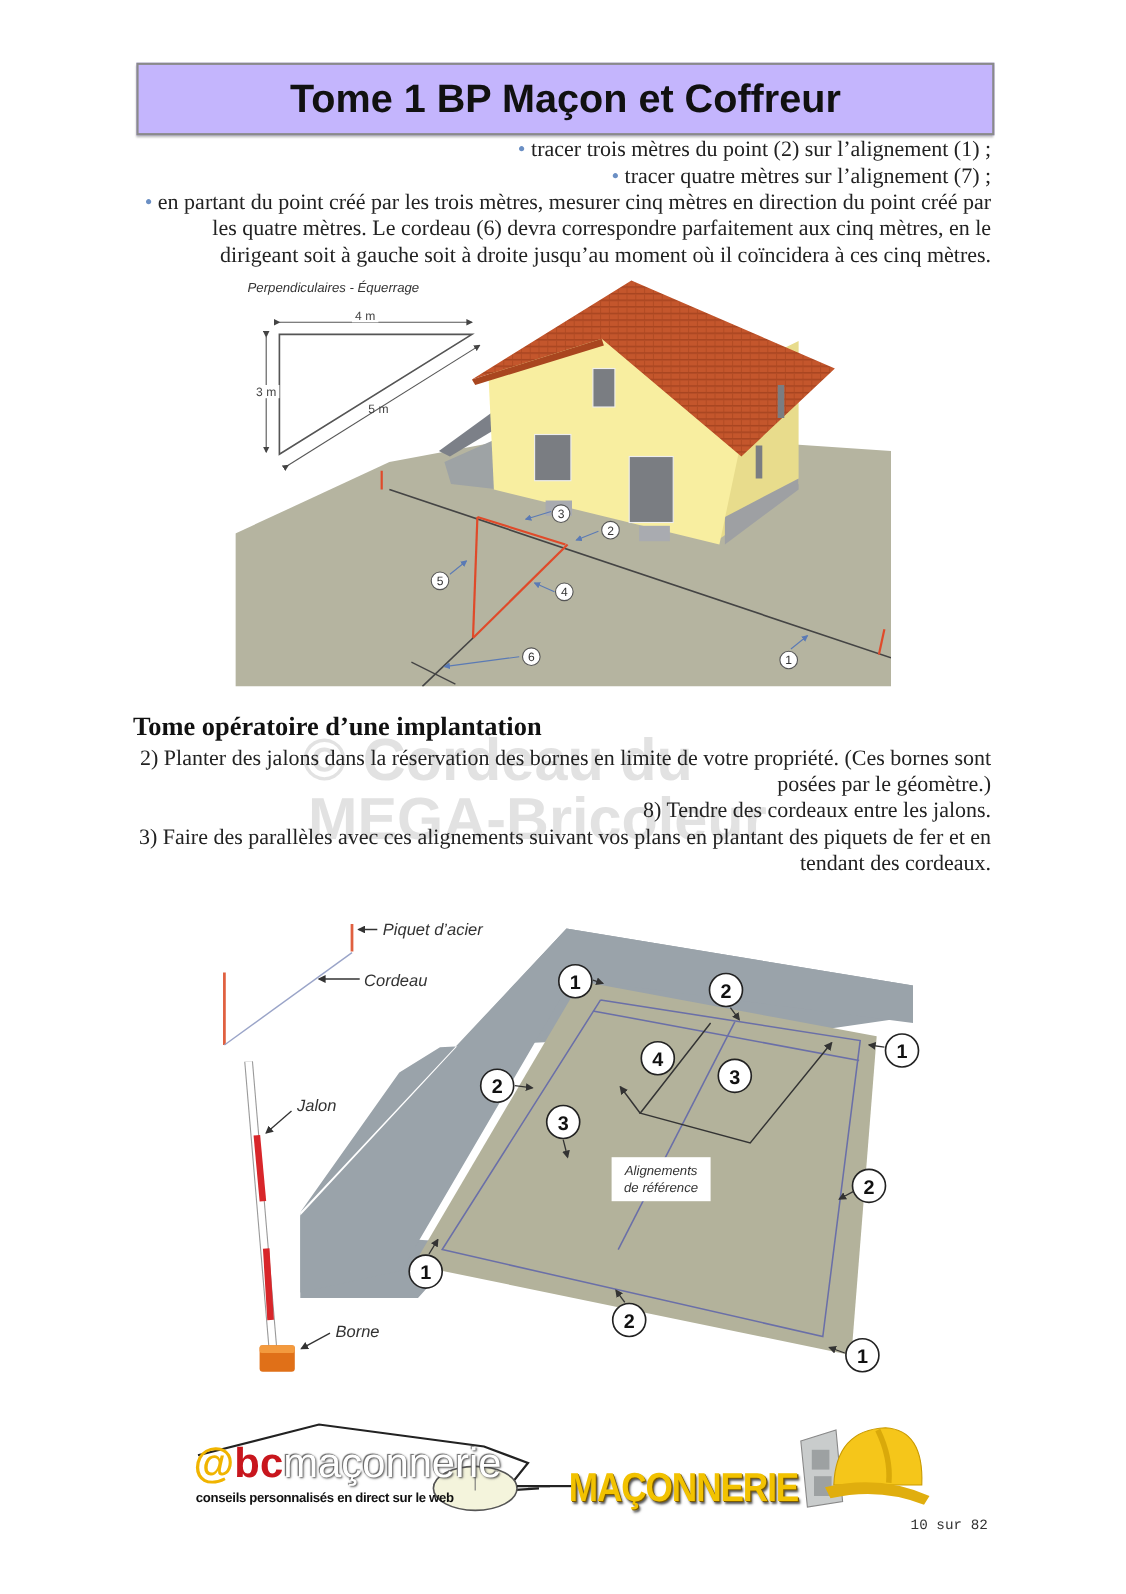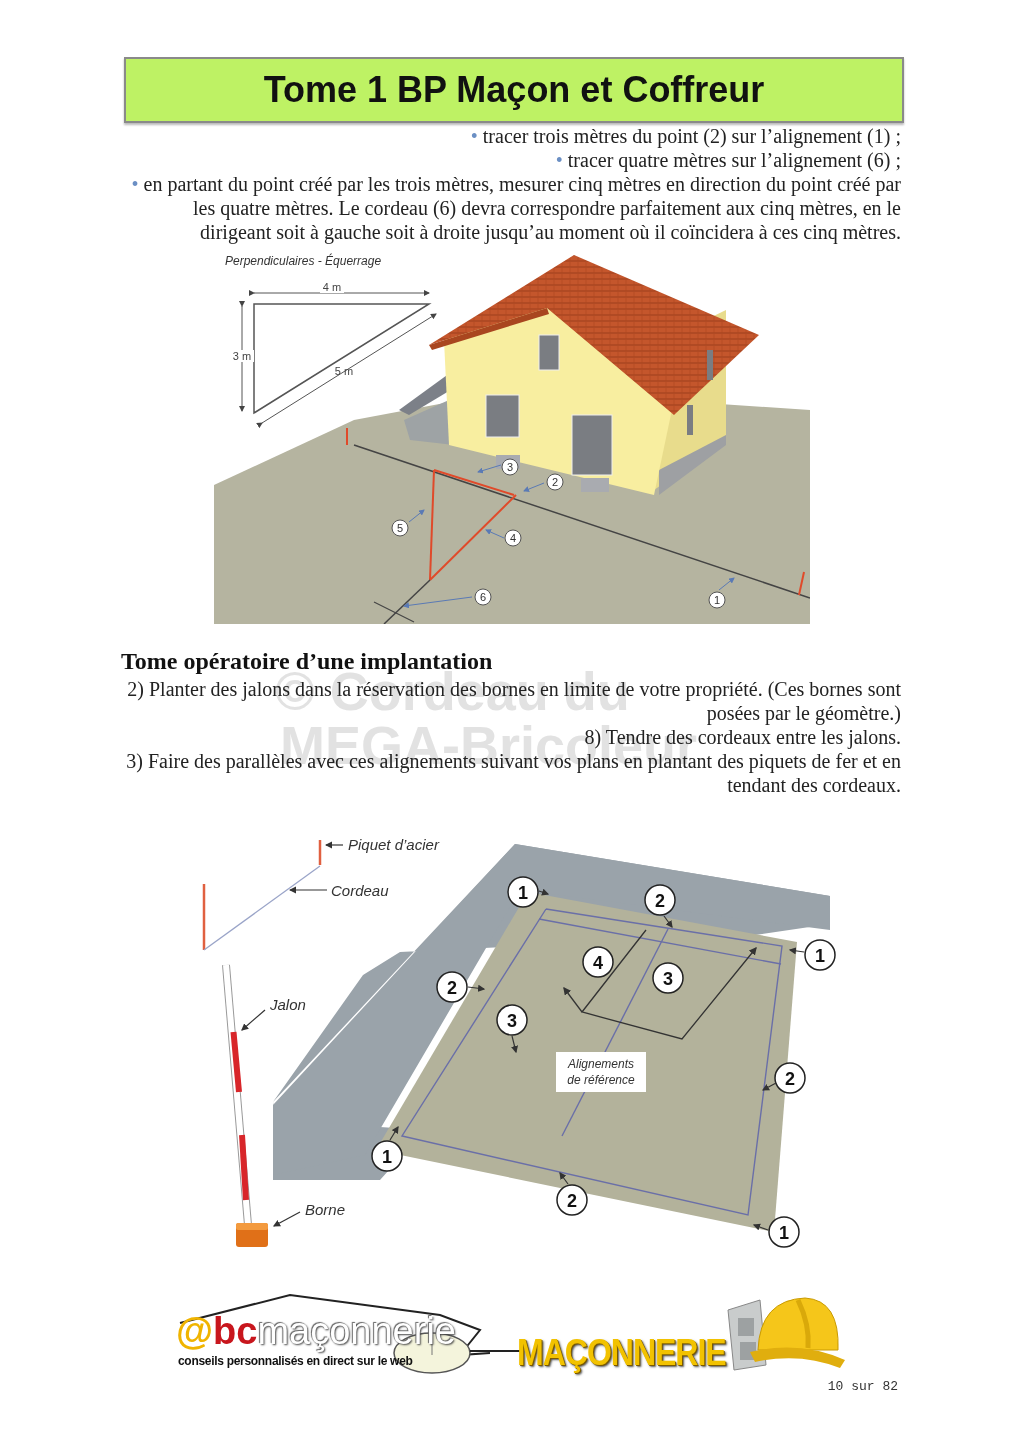--- a/index.html
+++ b/index.html
@@ -1,17 +1,17 @@
 <!DOCTYPE html>
 <html><head>
 <meta charset="utf-8">
 <style>
   html,body{margin:0;padding:0;background:#fff;}
   body{width:1024px;height:1449px;position:relative;overflow:hidden;font-family:"Liberation Serif",serif;color:#222;}
-  .title-box{position:absolute;left:124px;top:57px;width:776px;height:62px;background:#bef264;border:2px solid #8a8a8a;box-shadow:0 2px 2px #bbb;display:flex;align-items:center;justify-content:center;}
+  .title-box{position:absolute;left:124px;top:57px;width:776px;height:62px;background:#c4b5fd;border:2px solid #8a8a8a;box-shadow:0 2px 2px #bbb;display:flex;align-items:center;justify-content:center;}
   .title-box span{font-family:"Liberation Sans",sans-serif;font-weight:bold;font-size:36px;color:#111;letter-spacing:0px;}
   .body-text{position:absolute;left:121px;width:780px;font-size:20px;line-height:24px;color:#222;text-align:right;}
   .bullet{color:#6b8fc4;}
   .fig{position:absolute;}
   .fig-label{font-family:"Liberation Sans",sans-serif;font-style:italic;fill:#333;}
   .section-title{position:absolute;left:121px;top:648px;font-size:24px;font-weight:bold;color:#111;}
   .watermark{position:absolute;font-family:"Liberation Sans",sans-serif;font-weight:bold;color:rgba(190,190,190,0.45);font-size:54px;pointer-events:none;}
   .page-num{position:absolute;right:126px;top:1379px;font-family:Liberation Mono, monospace;font-size:13px;color:#333;}
   .logo-abc{position:absolute;left:176px;top:1310px;font-family:"Liberation Sans",sans-serif;font-weight:bold;font-size:38px;}
   .logo-abc .at{color:#f0b400;}
@@ -22,21 +22,21 @@
 </style>
 </head>
 <body>
 
 <div class="title-box">
   <span>Tome 1 BP Maçon et Coffreur</span>
 </div>
 
 <div class="body-text" style="top:124px;">
   <div><span class="bullet">• </span><span>tracer trois mètres du point (2) sur l’alignement (1) ;</span></div>
-  <div><span class="bullet">• </span><span>tracer quatre mètres sur l’alignement (6) ;</span></div>
+  <div><span class="bullet">• </span><span>tracer quatre mètres sur l’alignement (7) ;</span></div>
   <div><span class="bullet">• </span><span>en partant du point créé par les trois mètres, mesurer cinq mètres en direction du point créé par les quatre mètres. Le cordeau (6) devra correspondre parfaitement aux cinq mètres, en le dirigeant soit à gauche soit à droite jusqu’au moment où il coïncidera à ces cinq mètres.</span></div>
 </div>
 
 <svg class="fig" style="left:214px;top:250px;" width="596" height="374" viewBox="0 0 596 374">
   <defs>
     <pattern id="tiles" width="8" height="6" patternUnits="userSpaceOnUse">
       <rect width="8" height="6" fill="#c4562c"></rect>
       <path d="M0 5 H8" stroke="#9c3e1c" stroke-width="1"></path>
       <path d="M4 0 V5" stroke="#a9461f" stroke-width="0.6"></path>
     </pattern>

